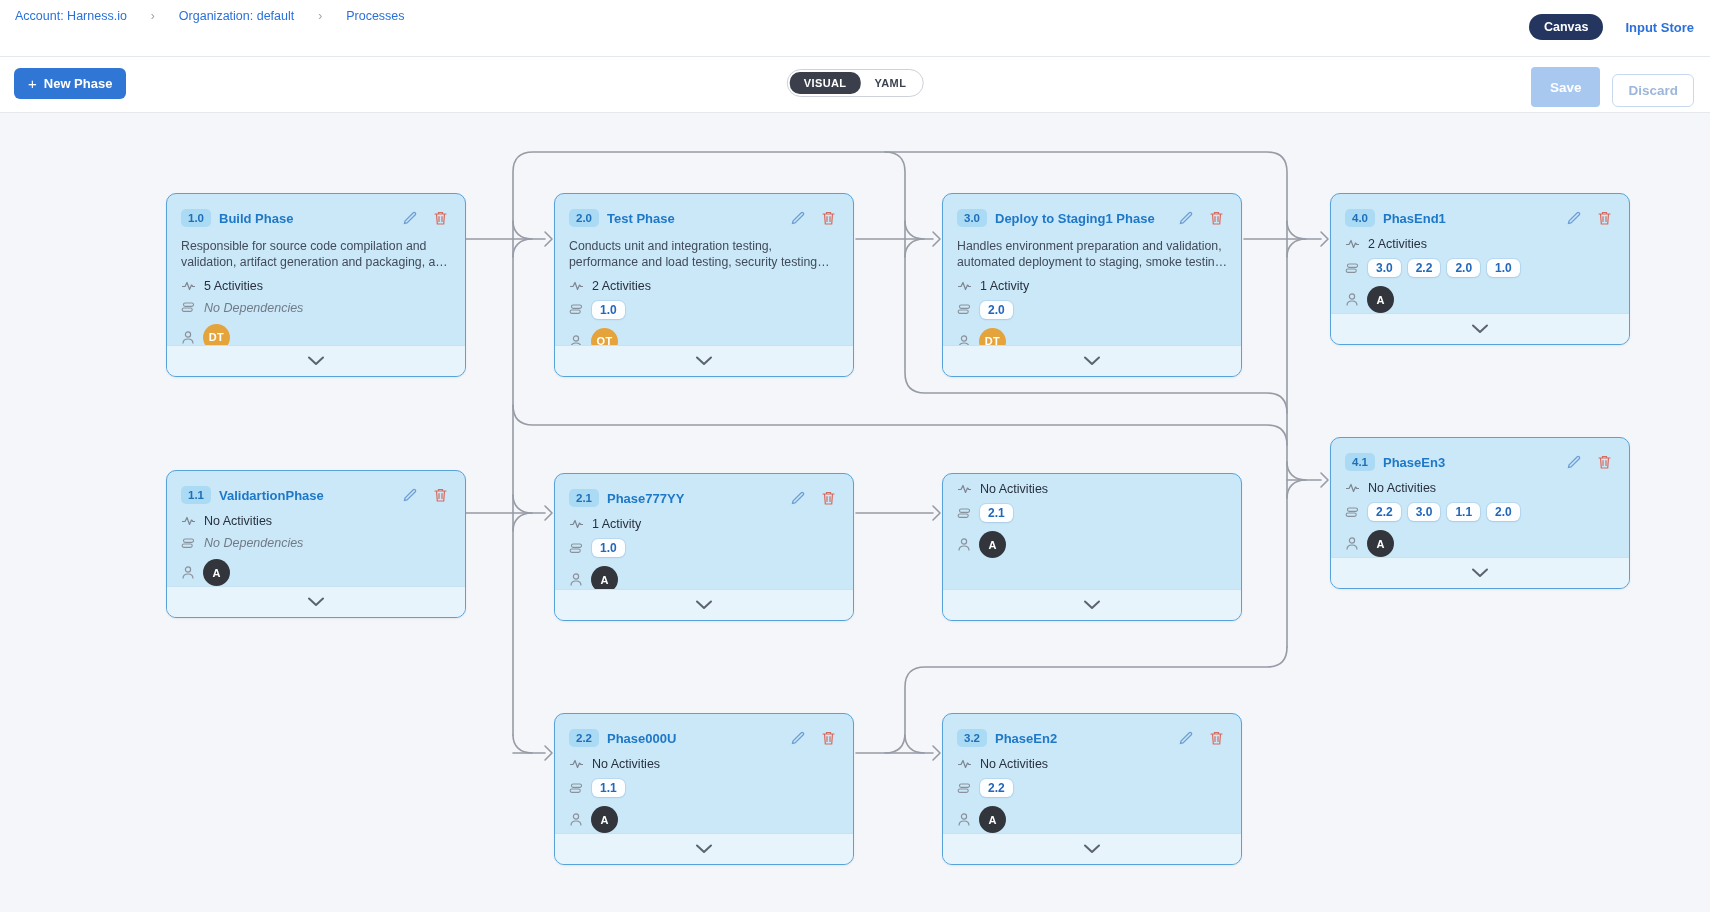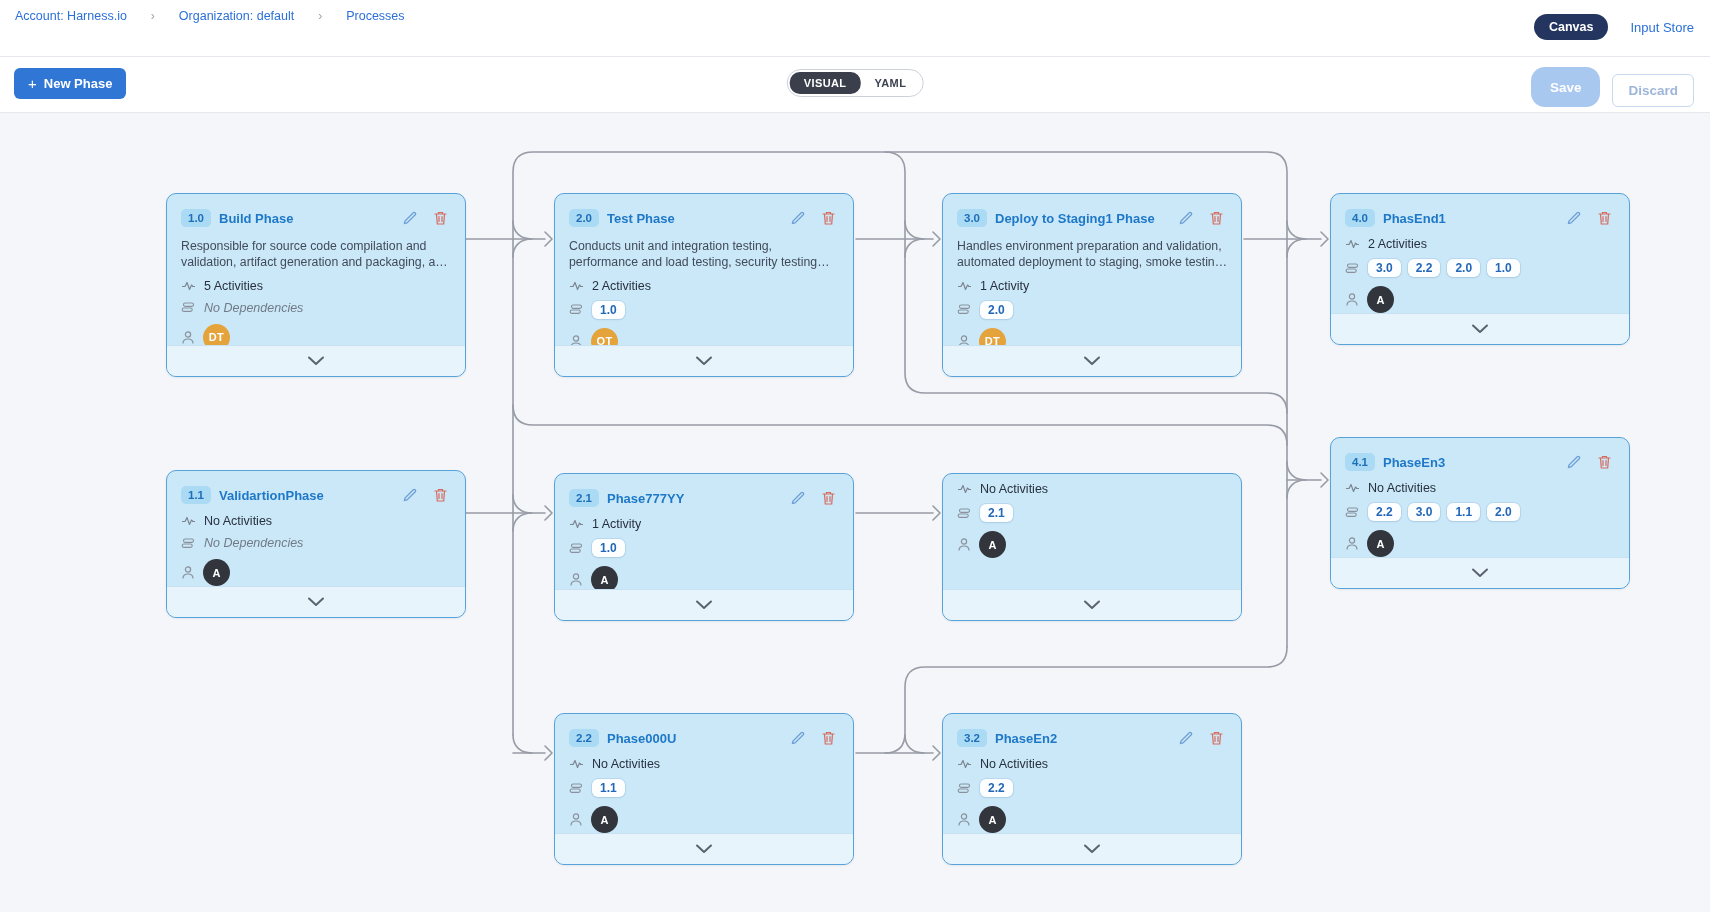--- a/index.html
+++ b/index.html
@@ -6,31 +6,31 @@
   html,body { width:1710px; height:912px; font-family:"Liberation Sans", sans-serif; background:#f4f6f9; overflow:hidden; }
 
   
   .header { position:relative; width:100%; height:57px; background:#ffffff; border-bottom:1px solid #e5e8ed; z-index:5; }
   .breadcrumb { position:absolute; left:15px; top:9px; font-size:12.5px; color:#2b70d9; display:flex; align-items:center; gap:24px; }
   .crumb { cursor:pointer; }
   .crumb-sep { color:#9aa3af; font-size:12px; }
   .page-title { position:absolute; left:14px; top:26px; font-size:20px; font-weight:700; color:#21262e; letter-spacing:.1px; }
   .header-right { position:absolute; right:16px; top:14px; display:flex; align-items:center; gap:22px; }
   .canvas-pill { background:#24365f; color:#fff; font-size:12.5px; font-weight:700; padding:6px 15px; border-radius:999px; cursor:pointer; }
-  .input-store { color:#2b70d9; font-size:13px; font-weight:400; cursor:pointer; }
+  .input-store { color:#2b70d9; font-size:13px; font-weight:700; cursor:pointer; }
 
   
   .toolbar { position:relative; width:100%; height:56px; background:#ffffff; border-bottom:1px solid #e5e8ed; z-index:5; }
   .new-phase-btn { position:absolute; left:14px; top:11px; background:#3076d4; color:#fff; border:none; border-radius:6px; font-family:inherit; font-size:13px; font-weight:700; padding:8px 14px; display:flex; align-items:center; gap:7px; cursor:pointer; }
   .plus-glyph { font-size:15px; font-weight:400; line-height:1; }
   .seg-toggle { position:absolute; left:50%; top:12px; transform:translateX(-50%); display:inline-flex; align-items:center; background:#fff; border:1px solid #ccd1da; border-radius:999px; padding:2px; }
   .seg { font-size:11px; font-weight:700; letter-spacing:.4px; padding:5px 14px; border-radius:999px; color:#3c4350; cursor:pointer; }
   .seg.active { background:#3a3f4b; color:#fff;border-radius:10px; }
   .toolbar-right { position:absolute; right:16px; top:10px; display:flex; gap:12px; }
-  .save-btn { background:#a9c8ef; color:#fff; border:none; border-radius:14px; font-family:inherit; font-size:13.5px; font-weight:700; padding:8px 19px; cursor:default; }
+  .save-btn { background:#a9c8ef; color:#fff; border:none; border-radius:4px; font-family:inherit; font-size:13.5px; font-weight:700; padding:8px 19px; cursor:default; }
   .discard-btn { background:#fff; color:#9db6d9; border:1px solid #c8d8ef; border-radius:6px; font-family:inherit; font-size:13.5px; font-weight:700; padding:8px 15px; cursor:default;margin-top:7px; }
 
   
   .canvas { position:absolute; left:0; top:113px; width:1608px; height:799px; background:#f4f6f9; }
   .edges { position:absolute; left:0; top:0; width:1710px; height:912px; pointer-events:none; z-index:1; }
   .edges path { stroke:#979ba5; stroke-width:1.6; fill:none; stroke-linecap:round; stroke-linejoin:round; }
 
   
   .card { position:absolute; width:300px; background:#cbe8f8; border:1px solid #57a2d8; border-radius:10px; z-index:2; box-shadow:0 1px 2px rgba(40,80,120,.08); cursor:pointer; }
   .card-head { display:flex; align-items:center; gap:8px; padding:13px 14px 0 14px; }

